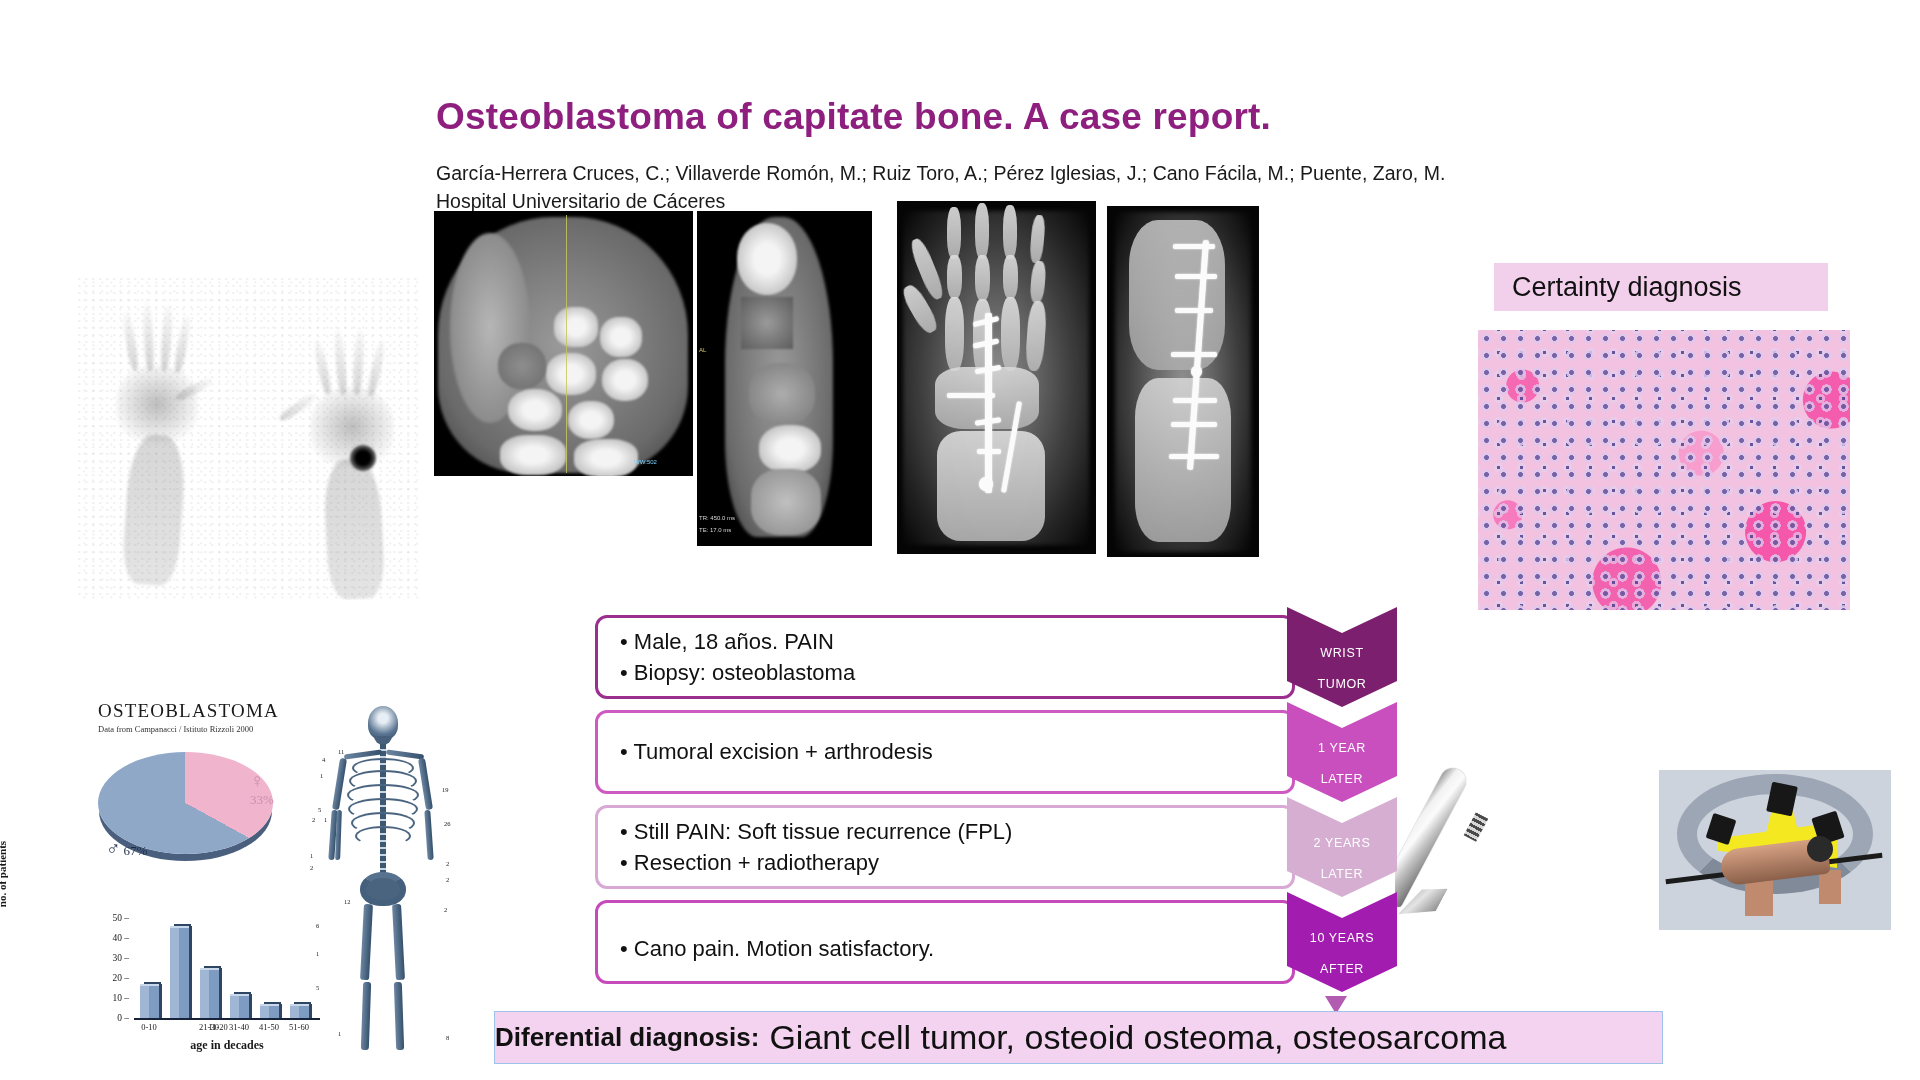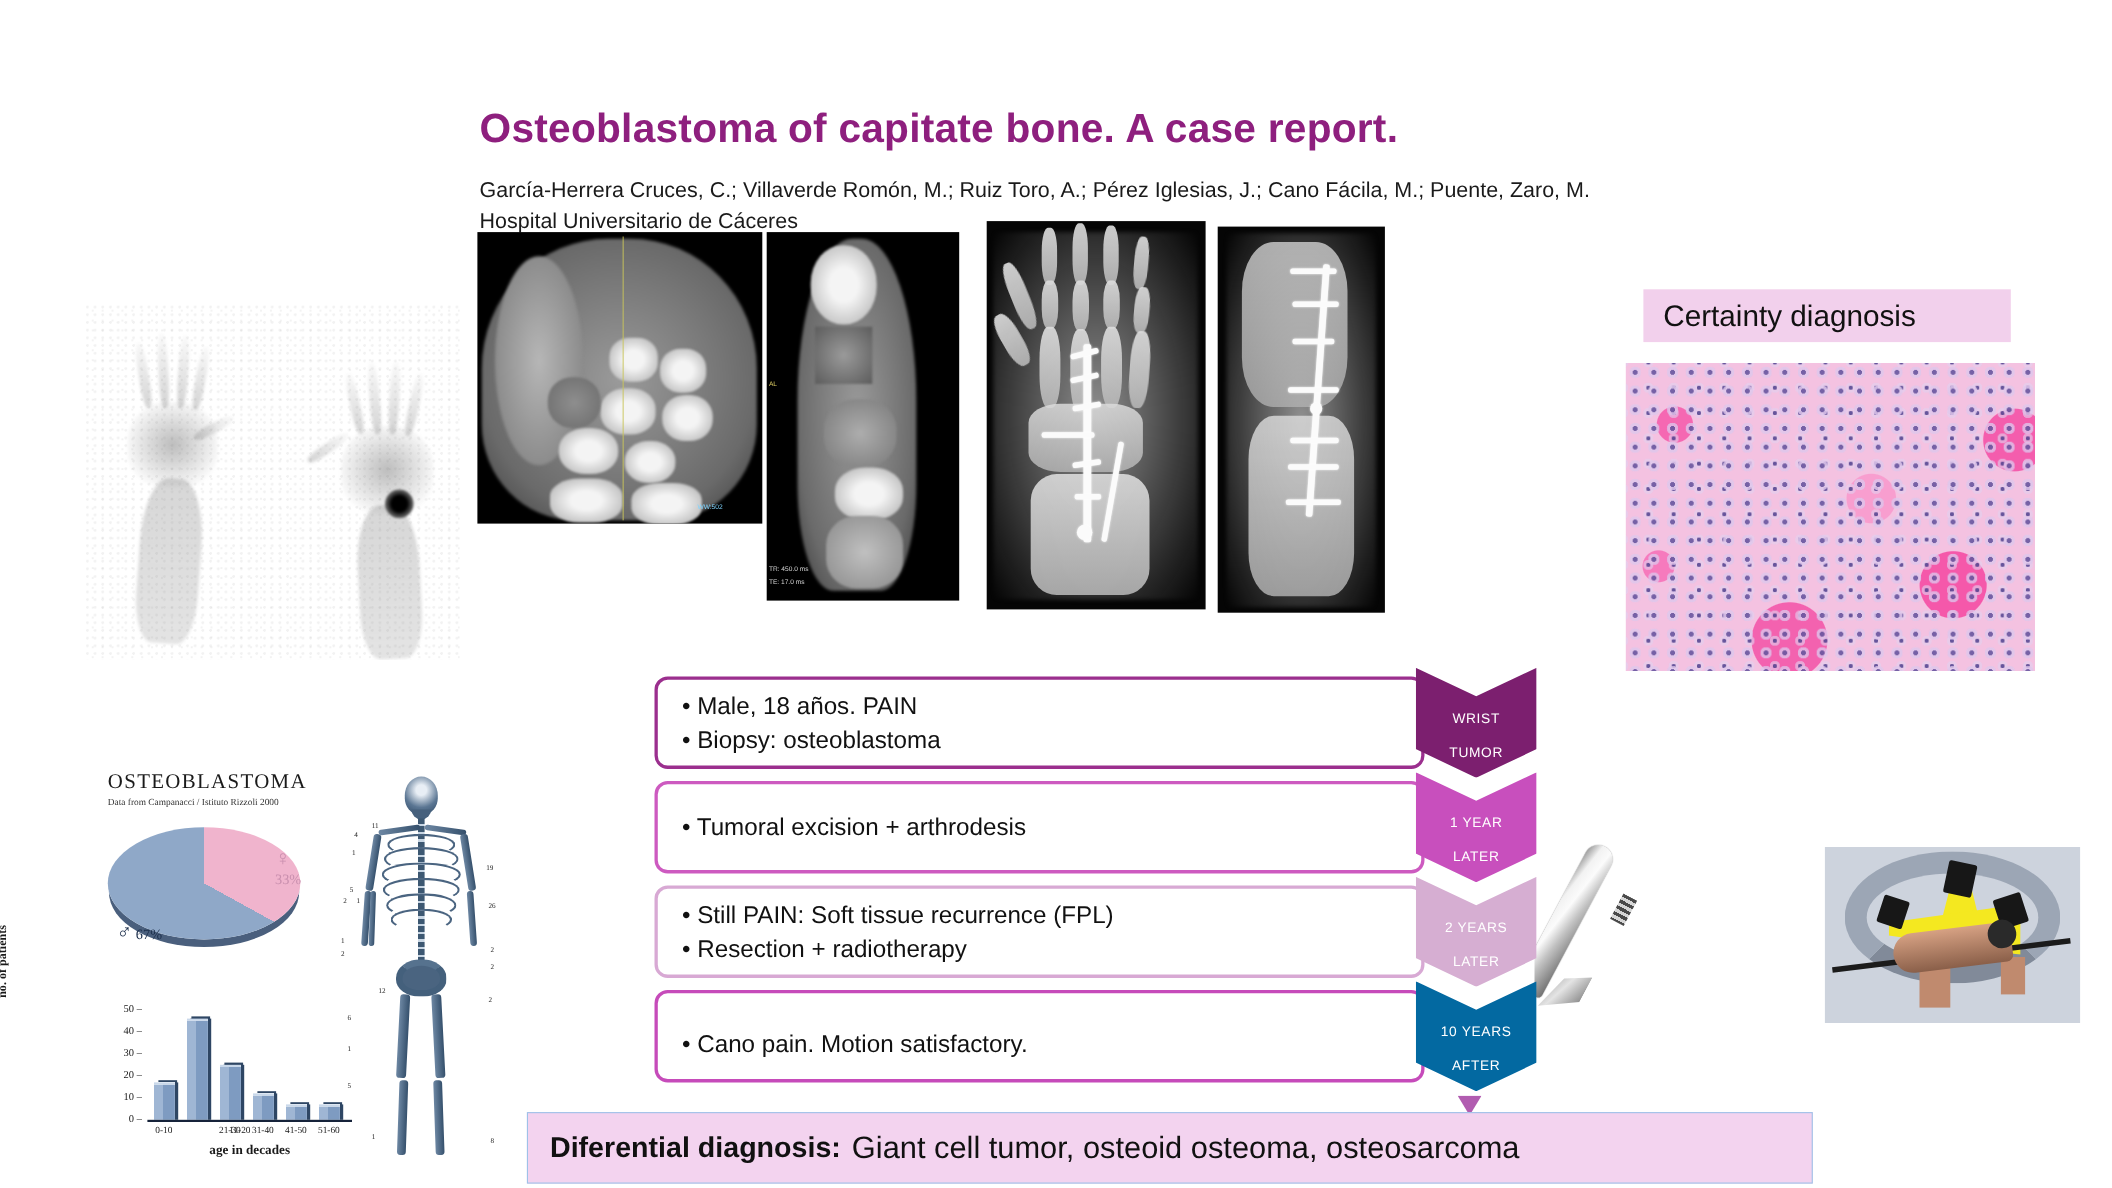--- a/index.html
+++ b/index.html
@@ -167,32 +167,32 @@
   .tl-box.b4 { border-color: #c64bba; }
   .tl-line { font-size: 22px; color: #111; line-height: 1.42; white-space: nowrap; }
   .tl-chev { position: absolute; left: 692px; top: -8px; width: 110px; height: 100px;
       clip-path: polygon(0 0, 50% 26%, 100% 0, 100% 74%, 50% 100%, 0 74%);
       display: flex; align-items: flex-end; justify-content: center; padding-bottom: 14px; }
   .tl-chev span { color: #fff; font-size: 12.5px; letter-spacing: .6px; text-align: center; line-height: 1.25;
       display: block; }
   .chev-1 { background: #7c1f6f; }
   .chev-2 { background: #c84fbd; }
   .chev-3 { background: #d6aed2; }
-  .chev-4 { background: #0369a1; }
+  .chev-4 { background: #a21caf; }
 
   
   .chip { position: absolute; background: #f2d0ec; color: #111; display: flex; align-items: center; }
   #chip-certainty { left: 1494px; top: 263px; width: 334px; height: 48px; padding-left: 18px; font-size: 27px; }
   #chip-treatment { left: 1547px; top: 665px; width: 222px; height: 48px; padding-left: 20px; font-size: 27px; }
 
   
-  #dd-bar { position: absolute; left: 479px; top: 1011px; width: 1169px; height: 65px;
-      background: #f3d3ef; border: 1.5px solid #9ec2e8; display: flex; align-items: center; padding-left: 20px; }
+  #dd-bar { position: absolute; left: 494px; top: 1011px; width: 1169px; height: 53px;
+      background: #f3d3ef; border: 1.5px solid #9ec2e8; display: flex; align-items: center; }
   #dd-bar .strong { font-weight: bold; font-size: 26px; color: #111; }
-  #dd-bar .rest { font-size: 28px; color: #111; margin-left: 10px; }
+  #dd-bar .rest { font-size: 34px; color: #111; margin-left: 10px; }
   .dd-arrow { position: absolute; left: 1325px; top: 996px; width: 22px; height: 18px;
       background: #b15cb0; clip-path: polygon(0 0, 100% 0, 50% 100%); }
 </style>
 </head>
 <body>
 
 <div class="poster">
 
 
   <div class="title">Osteoblastoma of capitate bone. A case report.</div>

